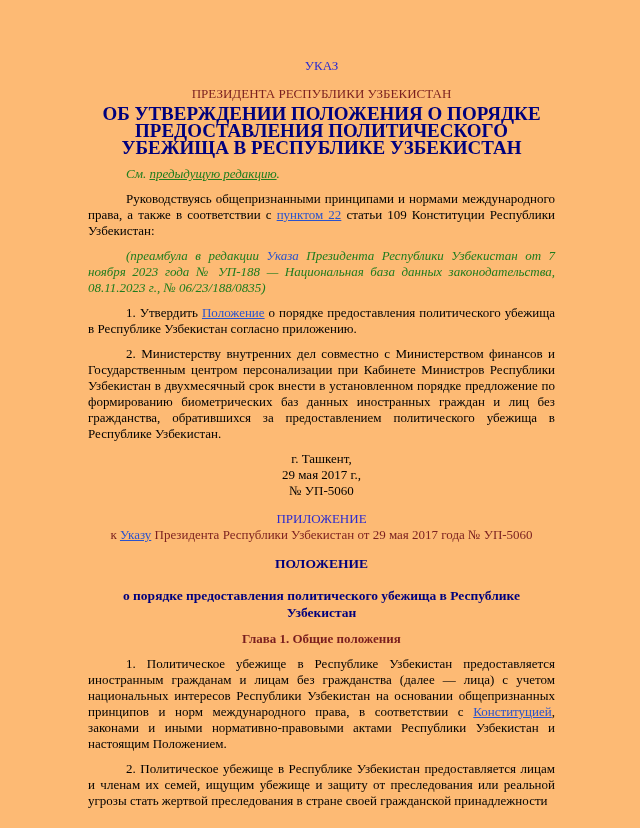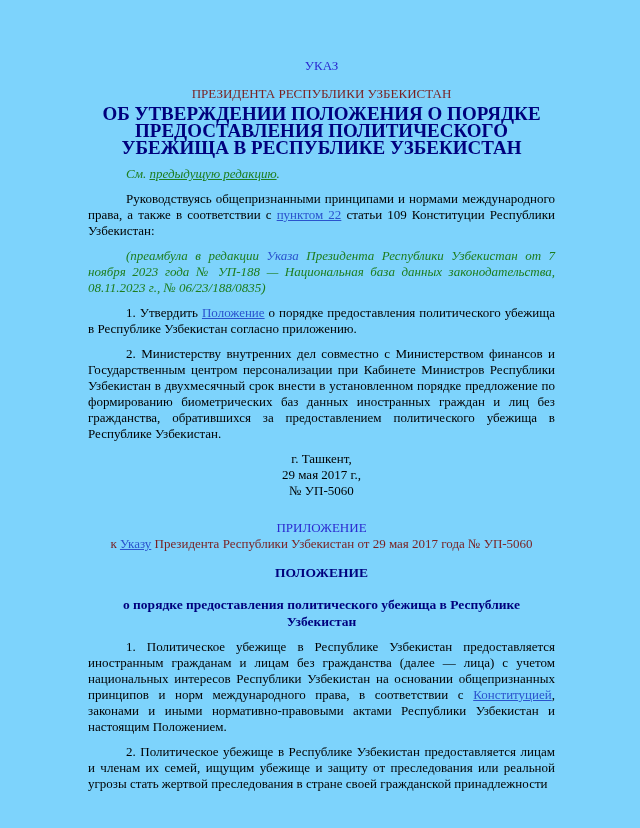--- a/index.html
+++ b/index.html
@@ -2,21 +2,21 @@
 <html><head>
 <meta charset="utf-8">
 <style>
   * { box-sizing: border-box; }
   html, body { margin: 0; padding: 0; background: #ffffff; }
   .page {
     position: relative;
     width: 640px;
     height: 828px;
     overflow: hidden;
-    background: #7dd3fc;
+    background: #fdba74;
     padding: 58px 85px 20px 88px;
     font-family: "Liberation Serif", "DejaVu Serif", serif;
     font-size: 13px;
     line-height: 16px;
     color: #000000;
   }
   .c { text-align: center; }
   .t-kind { color: #2b2bd0; }
   .t-authority { color: #7a1f1f; margin-top: 12px; }
   .t-title {
@@ -27,21 +27,21 @@
     line-height: 17px;
   }
   .para { margin: 9px 0; text-indent: 38px; text-align: justify; }
   .grn { color: #1e7d1e; font-style: italic; }
   a.link { color: #2a53cd; text-decoration: underline; cursor: pointer; }
   a.grn-link { color: #1e7d1e; font-style: italic; text-decoration: underline; cursor: pointer; }
   a.link-italic { color: #2a53cd; font-style: italic; cursor: pointer; }
   .see-prev { margin: 10px 0 6px 0; text-indent: 38px; }
   .sig { text-align: right; font-weight: bold; margin: 12px 0 8px 0; }
   .pd { text-align: center; }
-  .annex-label { text-align: center; color: #2b2bd0; margin-top: 21px; }
+  .annex-label { text-align: center; color: #2b2bd0; margin-top: 12px; }
   .annex-to { text-align: center; color: #7a1f1f; }
   .reg-title { text-align: center; color: #00007d; font-weight: bold; margin-top: 12px; font-size: 13.5px; line-height: 17px; }
   .chapter { text-align: center; color: #7a1f1f; font-weight: bold; margin: 10px 0 8px 0; }
 </style>
 </head>
 <body>
 
 <div class="page">
 
   <div class="c t-kind">УКАЗ</div>
@@ -63,18 +63,19 @@
   <div class="pd">г. Ташкент,</div>
   <div class="pd">29 мая 2017 г.,</div>
   <div class="pd">№ УП-5060</div>
 
   <div class="annex-label">ПРИЛОЖЕНИЕ</div>
   <div class="annex-to"><span>к </span><a class="link">Указу</a><span> Президента Республики Узбекистан от 29 мая 2017 года № УП-5060</span></div>
 
   <div class="reg-title">ПОЛОЖЕНИЕ</div>
   <div class="reg-title" style="margin-top:15px;">о порядке предоставления политического убежища в Республике Узбекистан</div>
 
+  <div class="chapter">Глава 1. Общие положения</div>
 
   <p class="para"><span>1. Политическое убежище в Республике Узбекистан предоставляется иностранным гражданам и лицам без гражданства (далее — лица) с учетом национальных интересов Республики Узбекистан на основании общепризнанных принципов и норм международного права, в соответствии с </span><a class="link">Конституцией</a><span>, законами и иными нормативно-правовыми актами Республики Узбекистан и настоящим Положением.</span></p>
 
   <p class="para">2. Политическое убежище в Республике Узбекистан предоставляется лицам и членам их семей, ищущим убежище и защиту от преследования или реальной угрозы стать жертвой преследования в стране своей гражданской принадлежности</p>
 
 </div>
 
 </body></html>

